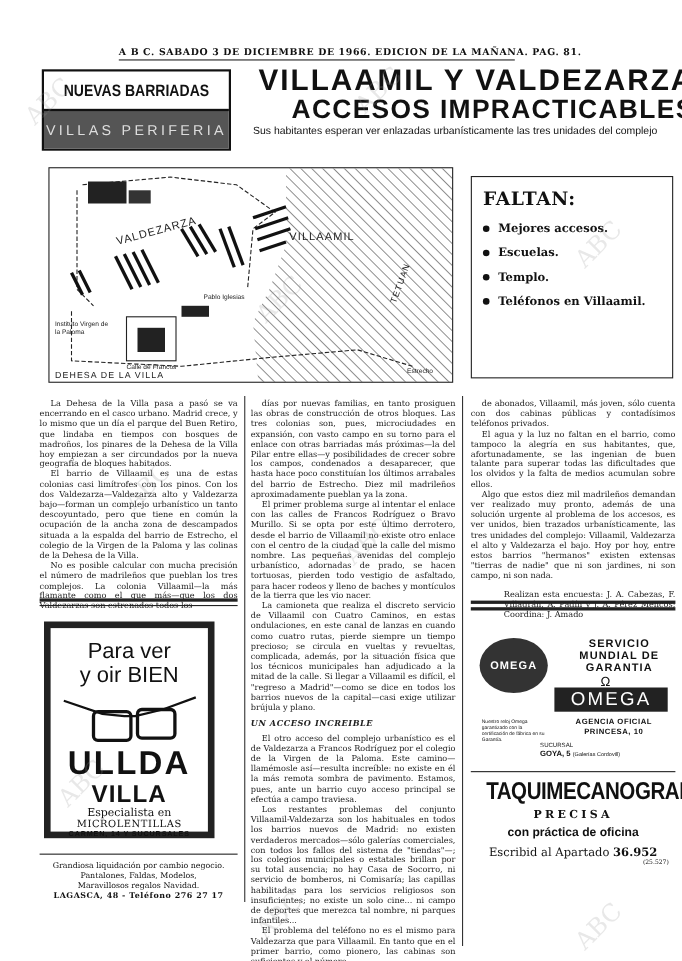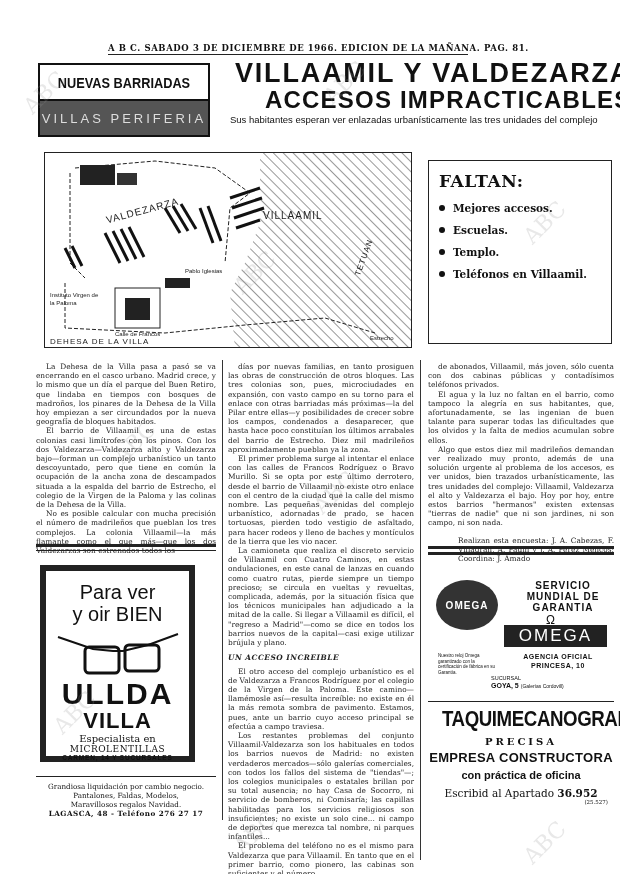--- a/index.html
+++ b/index.html
@@ -224,21 +224,20 @@
   <div class="small">Nuestro reloj Omega garantizado con la certificación de fábrica en su Garantía.</div>
   <div class="suc">SUCURSAL</div>
   <div class="goya"><span style="font-size:7px;font-weight:bold">GOYA, 5</span> <span>(Galerías Cordovill)</span></div>
 </div>
 
 <div class="rule" style="left:428px;top:701px;width:186px;height:1px;"></div>
 
 <div class="ad-taqui">
   <div class="brand">TAQUIMECANOGRAFIA</div>
   <div class="precisa">PRECISA</div>
-  <div class="empresa">EMPRESA CONSTRUCTORA</div>
   <div class="practica">con práctica de oficina</div>
   <div class="escr"><span>Escribid al Apartado</span> <b>36.952</b></div>
   <div class="ref">(25.527)</div>
 </div>
 
 <div class="watermark" style="left:20px;top:80px;">ABC</div>
 <div class="watermark" style="left:320px;top:70px;">ABC</div>
 <div class="watermark" style="left:520px;top:210px;">ABC</div>
 <div class="watermark" style="left:230px;top:260px;">ABC</div>
 <div class="watermark" style="left:110px;top:430px;">ABC</div>

